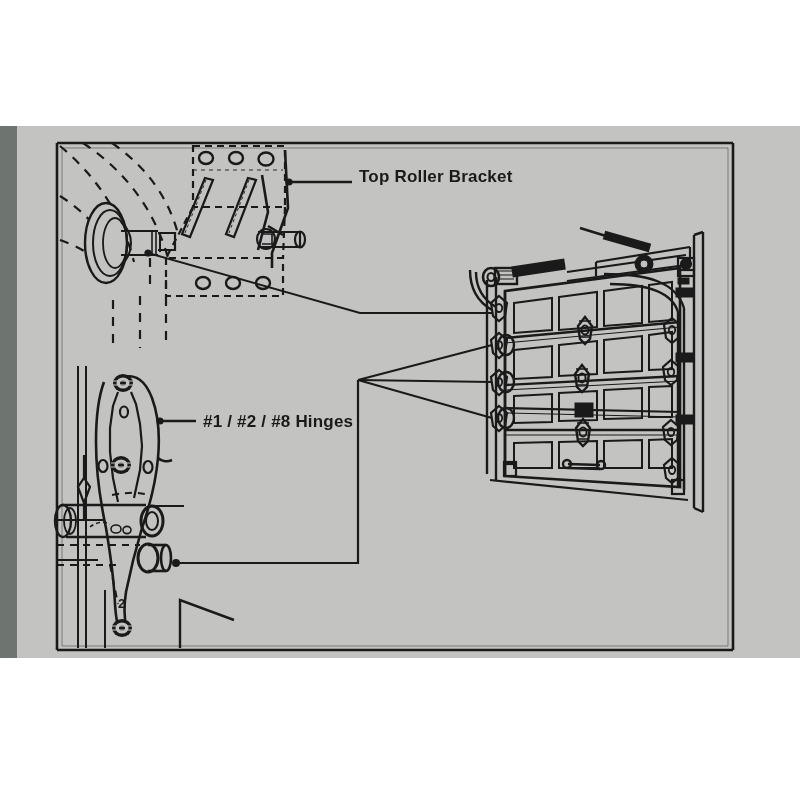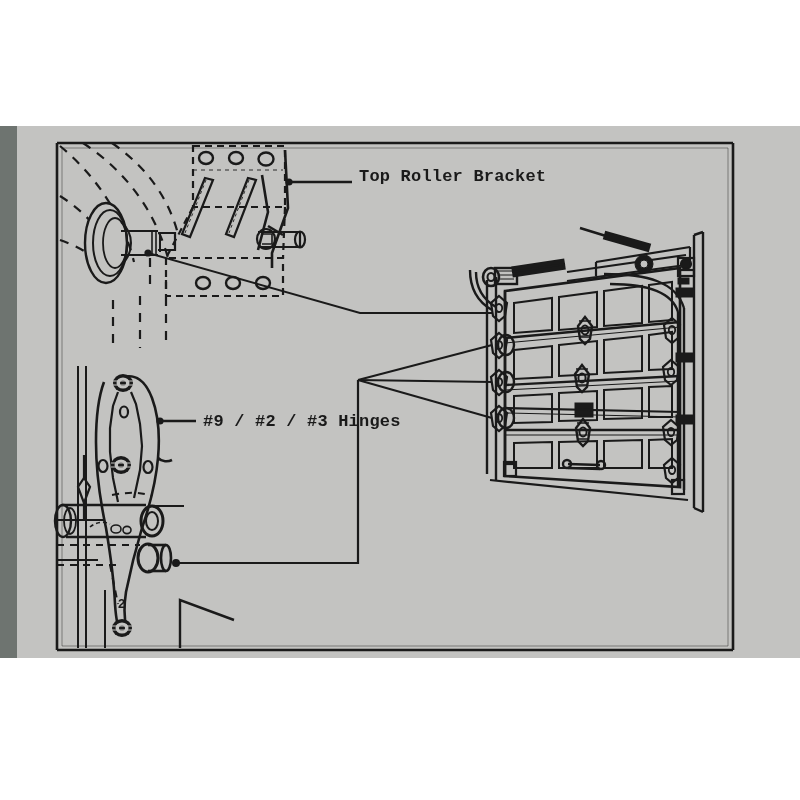--- a/index.html
+++ b/index.html
@@ -3,21 +3,21 @@
 <meta charset="utf-8">
 <style>
   html,body{margin:0;padding:0;background:#ffffff;}
   body{width:800px;height:800px;overflow:hidden;font-family:"Liberation Sans",sans-serif;}
   #page{position:relative;width:800px;height:800px;background:#ffffff;}
   #photo{position:absolute;left:0;top:126px;width:800px;height:532px;background:#b9b9b7;}
   #leftdark{position:absolute;left:0;top:126px;width:17px;height:532px;background:#6e7470;}
   #paper{position:absolute;left:17px;top:126px;width:783px;height:532px;background:#c3c3c1;}
   #svgwrap{position:absolute;left:0;top:0;width:800px;height:800px;}
   svg{display:block;}
-  .lbl{position:absolute;font-family:Liberation Mono, monospace;font-weight:bold;color:#1a1a1a;
+  .lbl{position:absolute;font-family:Liberation Sans, sans-serif;font-weight:bold;color:#1a1a1a;
        font-size:17px;letter-spacing:.2px;white-space:nowrap;}
   #lbl-top{left:359px;top:167px;}
   #lbl-hinges{left:203px;top:412px;}
 </style>
 </head>
 <body>
 
 <div id="page">
 
   <div id="photo"></div>
@@ -421,15 +421,15 @@
       <g fill="none" stroke="#1a1a1a" stroke-width="2.2">
         <path d="M490,480 L688,500"></path>
       </g>
     </g>
 
   </svg>
   </div>
 
   <div class="lbl" id="lbl-top">Top Roller Bracket</div>
 
-  <div class="lbl" id="lbl-hinges">#9 / #2 / #3 Hinges</div>
+  <div class="lbl" id="lbl-hinges">#1 / #2 / #8 Hinges</div>
 
 </div>
 
 </body></html>

